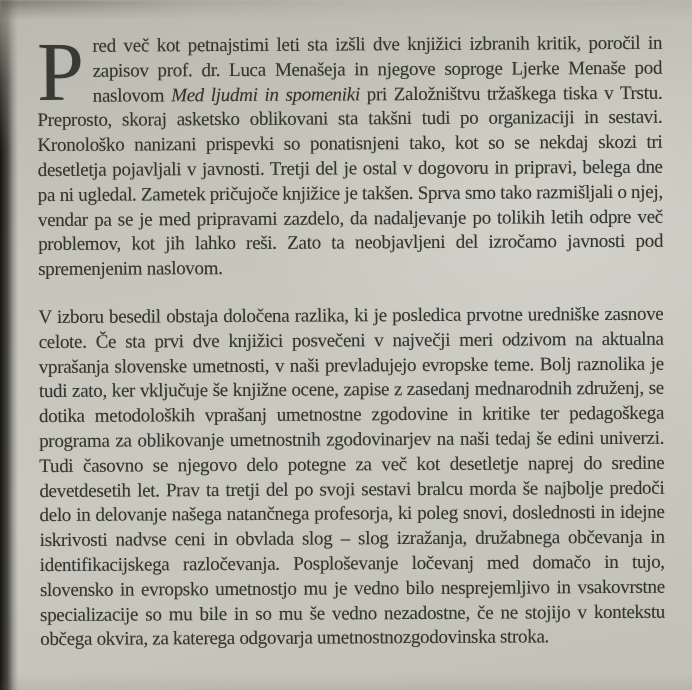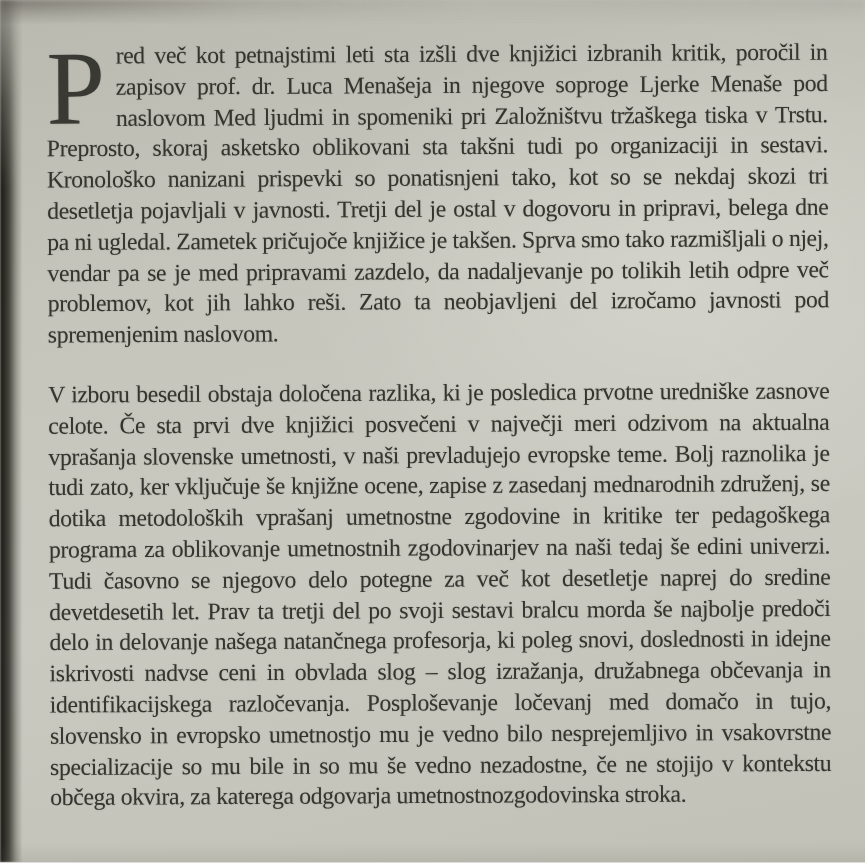--- a/index.html
+++ b/index.html
@@ -69,20 +69,21 @@
     margin-top: 23px;
   }
   .dropcap {
     float: left;
     font-size: 84px;
     line-height: 70px;
     padding: 3px 9px 0 0;
     color: #3a3a34;
   }
   .book-title {
+    font-style: italic;
   }
 </style>
 </head>
 <body>
 
 <div class="sheen"></div>
 <div class="top-shade"></div>
 <div class="gutter-shadow"></div>
 <div class="bottom-soft"></div>
 

